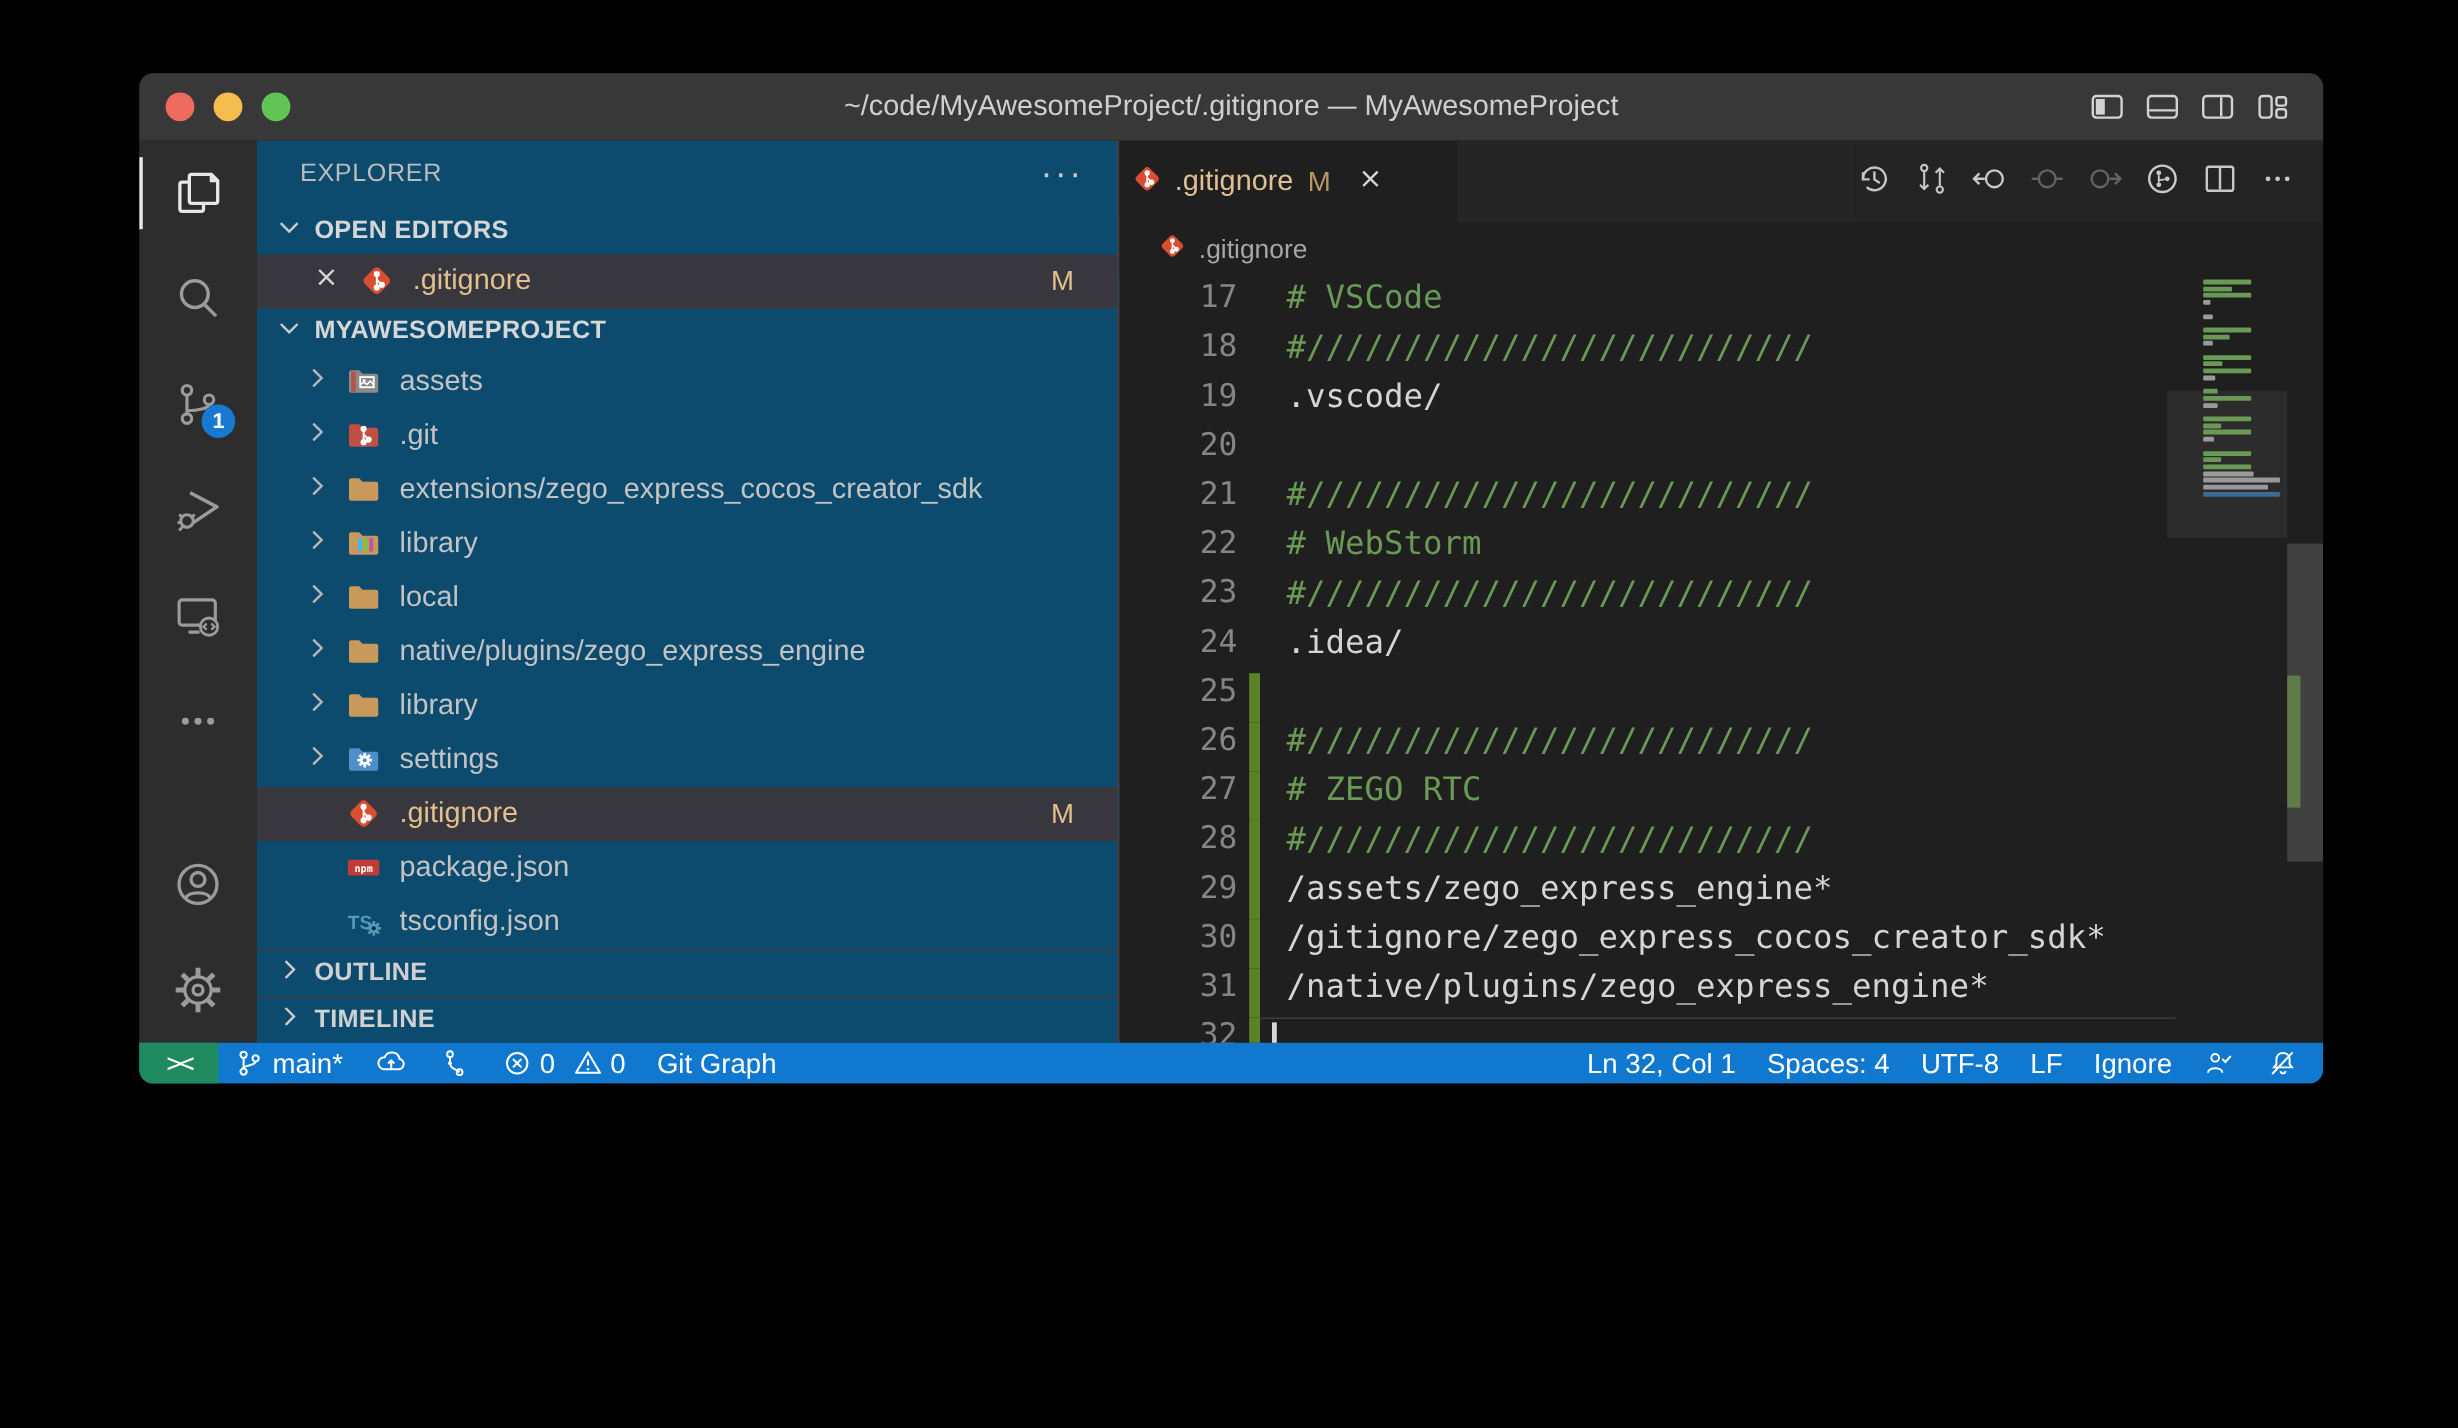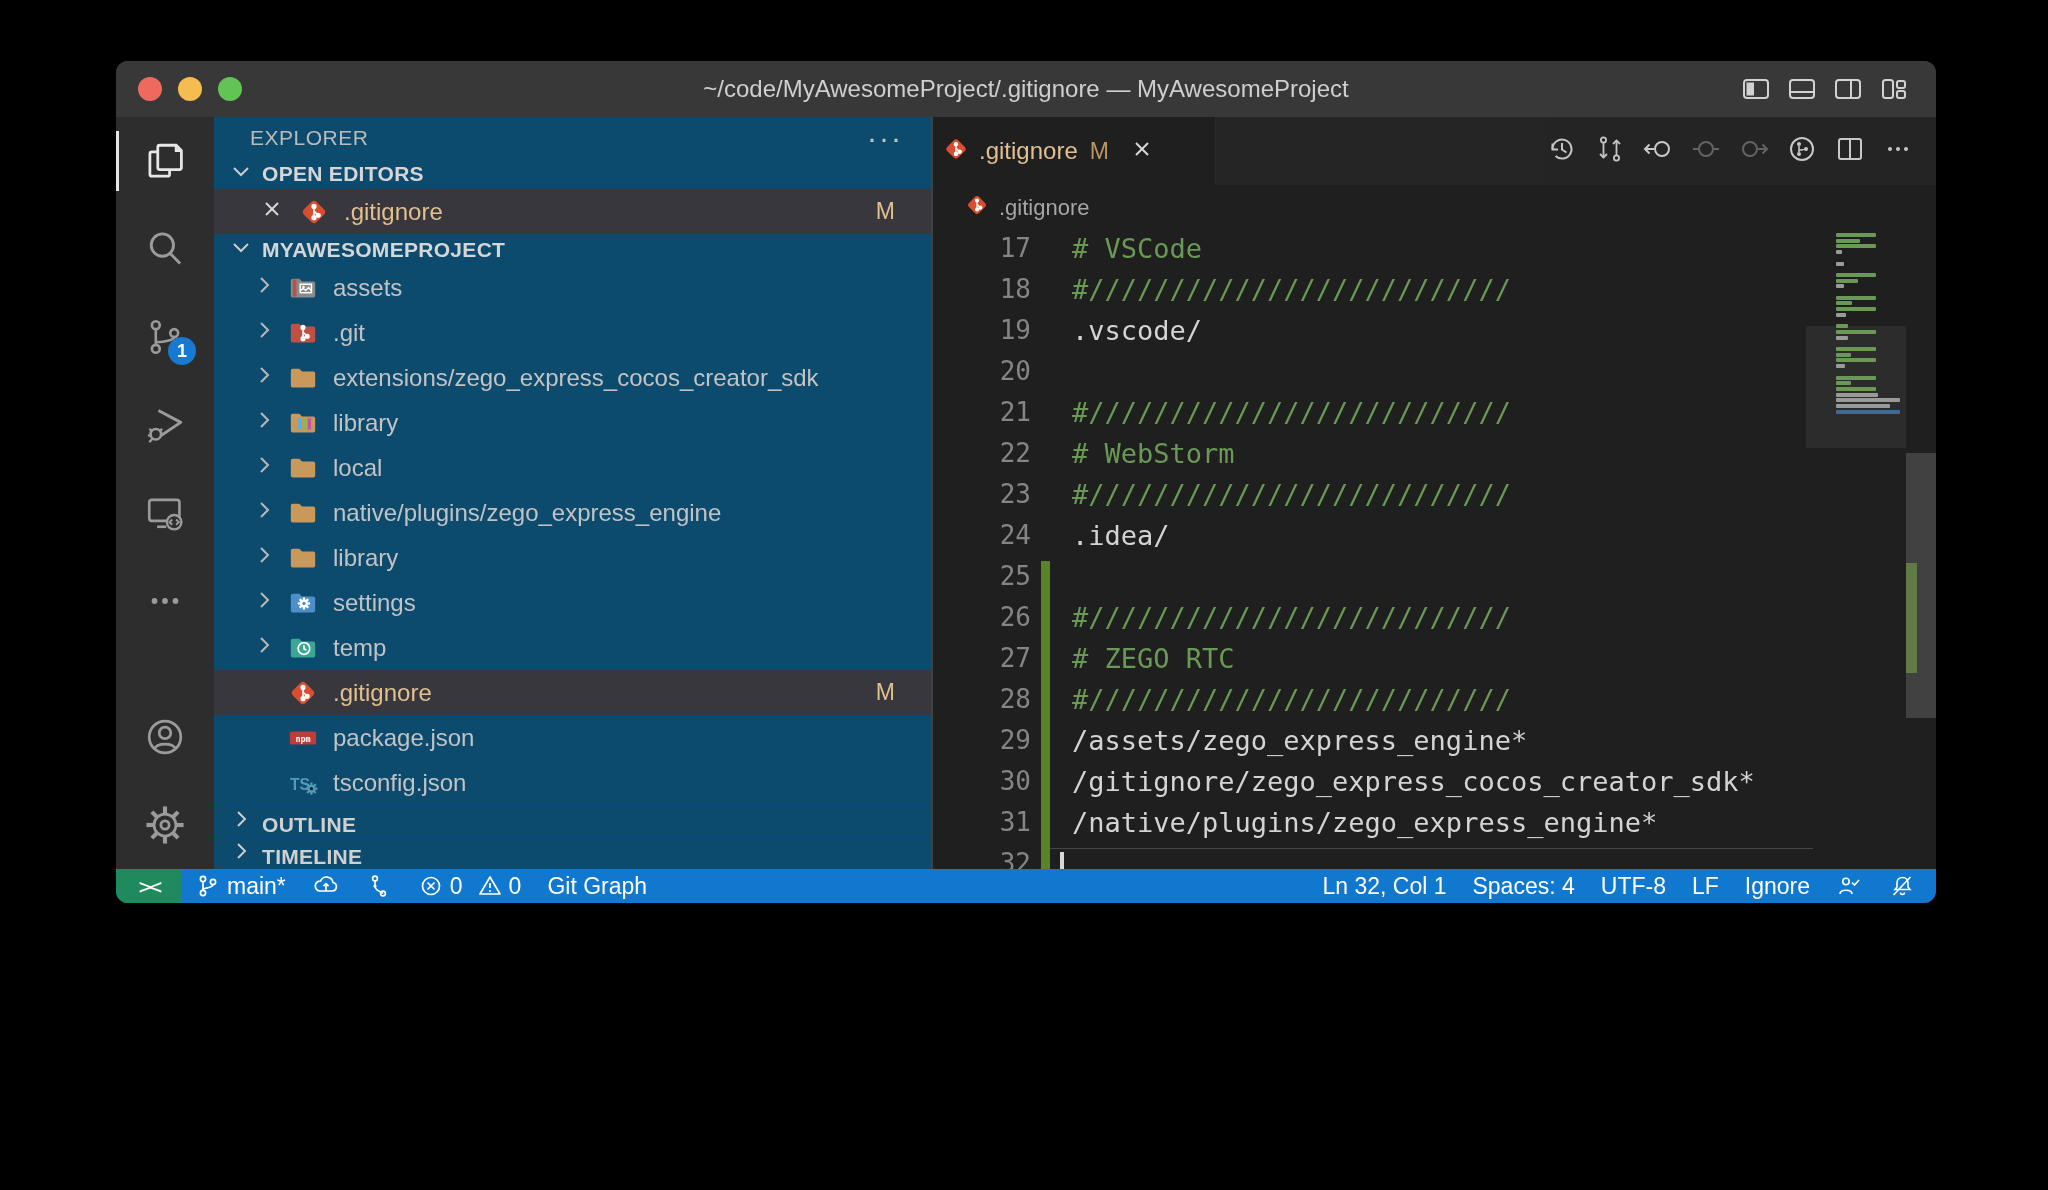--- a/index.html
+++ b/index.html
@@ -31,21 +31,21 @@
   .sb-header .chev{flex:0 0 26px;}
   .row{height:45px;display:flex;align-items:center;font-size:24px;color:#c3c3c3;position:relative;}
   .row.selected{background:#37373d;}
   .row .chev{flex:0 0 26px;margin-left:37px;}
   .row .no-chev{flex:0 0 26px;margin-left:37px;}
   .row .close{flex:0 0 30px;margin-left:44px;}
   .row .ficon{flex:0 0 32px;margin:0 14px 0 10px;display:flex;align-items:center;justify-content:center;}
   .row .label{white-space:nowrap;overflow:hidden;}
   .row .label.modified{color:#e2c08d;}
   .row .badge-m{margin-left:auto;margin-right:36px;color:#e2c08d;font-size:23px;}
-  .sb-section{height:44px;display:flex;align-items:flex-end;gap:8px;padding-left:14px;font-weight:bold;font-size:21px;color:#d0d0d0;border-top:1px solid #3c3c3c;letter-spacing:.3px;}
+  .sb-section{height:44px;display:flex;align-items:center;gap:8px;padding-left:14px;font-weight:bold;font-size:21px;color:#d0d0d0;border-top:1px solid #3c3c3c;letter-spacing:.3px;}
   .sb-spacer{flex:1;}
   
   .editorcol{flex:1;display:flex;flex-direction:column;min-width:0;background:#1f1f1f;}
   .tabstrip{height:68px;flex:0 0 68px;background:#252526;display:flex;align-items:stretch;}
   .tab{width:256px;background:#1f1f1f;display:flex;align-items:center;padding:0 16px 0 10px;gap:10px;border-right:1px solid #2b2b2b;}
   .tab .tlabel{color:#e0c093;font-size:24px;}
   .tab .tm{color:#b99662;font-size:23px;margin-left:2px;}
   .tab .tclose{margin-left:10px;}
   .ed-actions{margin-left:auto;display:flex;align-items:center;gap:16px;padding-right:22px;background:#1f1f1f0a;}
   .breadcrumb{height:46px;flex:0 0 46px;display:flex;align-items:center;gap:10px;padding-left:32px;color:#a6a6a6;font-size:22px;background:#1f1f1f;}
@@ -350,34 +350,20 @@
                     <rect x="15.8" y="10" width="2.4" height="13" transform="rotate(45 17 16.5)"></rect>
                     <rect x="15.8" y="10" width="2.4" height="13" transform="rotate(90 17 16.5)"></rect>
                     <rect x="15.8" y="10" width="2.4" height="13" transform="rotate(135 17 16.5)"></rect>
                   </g>
                   <circle cx="17" cy="16.5" r="1.8" fill="#4e8fc9"></circle>
                 </svg>
               </span>
      <span class="label">settings</span>
 
    </div>
-            <div class="row">
-     <span class="chev"><svg width="26" height="26" viewBox="0 0 26 26">
-                  <polyline points="10,6 17,13 10,20" fill="none" stroke="#b8b8b8" stroke-width="2"></polyline>
-                </svg></span>
-     <span class="ficon">
-                <svg width="30" height="30" viewBox="0 0 32 32">
-                  <path d="M3 8a2 2 0 0 1 2-2h7l3 3h12a2 2 0 0 1 2 2v13a2 2 0 0 1-2 2H5a2 2 0 0 1-2-2z" fill="#3aa795"></path>
-                  <circle cx="17" cy="16.5" r="6.2" fill="none" stroke="#ffffff" stroke-width="1.8"></circle>
-                  <path d="M17 13v3.8l2.6 1.6" fill="none" stroke="#ffffff" stroke-width="1.8"></path>
-                </svg>
-              </span>
-     <span class="label">temp</span>
-
-   </div>
             <div class="row selected">
      <span class="no-chev"></span>
      <span class="ficon">
                 <svg width="30" height="30" viewBox="0 0 32 32">
                   <g transform="rotate(45 16 16)">
                     <rect x="6.5" y="6.5" width="19" height="19" rx="4" fill="#d94e31"></rect>
                   </g>
                   <g stroke="#ffffff" stroke-width="1.7" fill="#ffffff">
                     <line x1="16" y1="10" x2="16" y2="22"></line>
                     <line x1="16" y1="15" x2="20.5" y2="19.5"></line>

